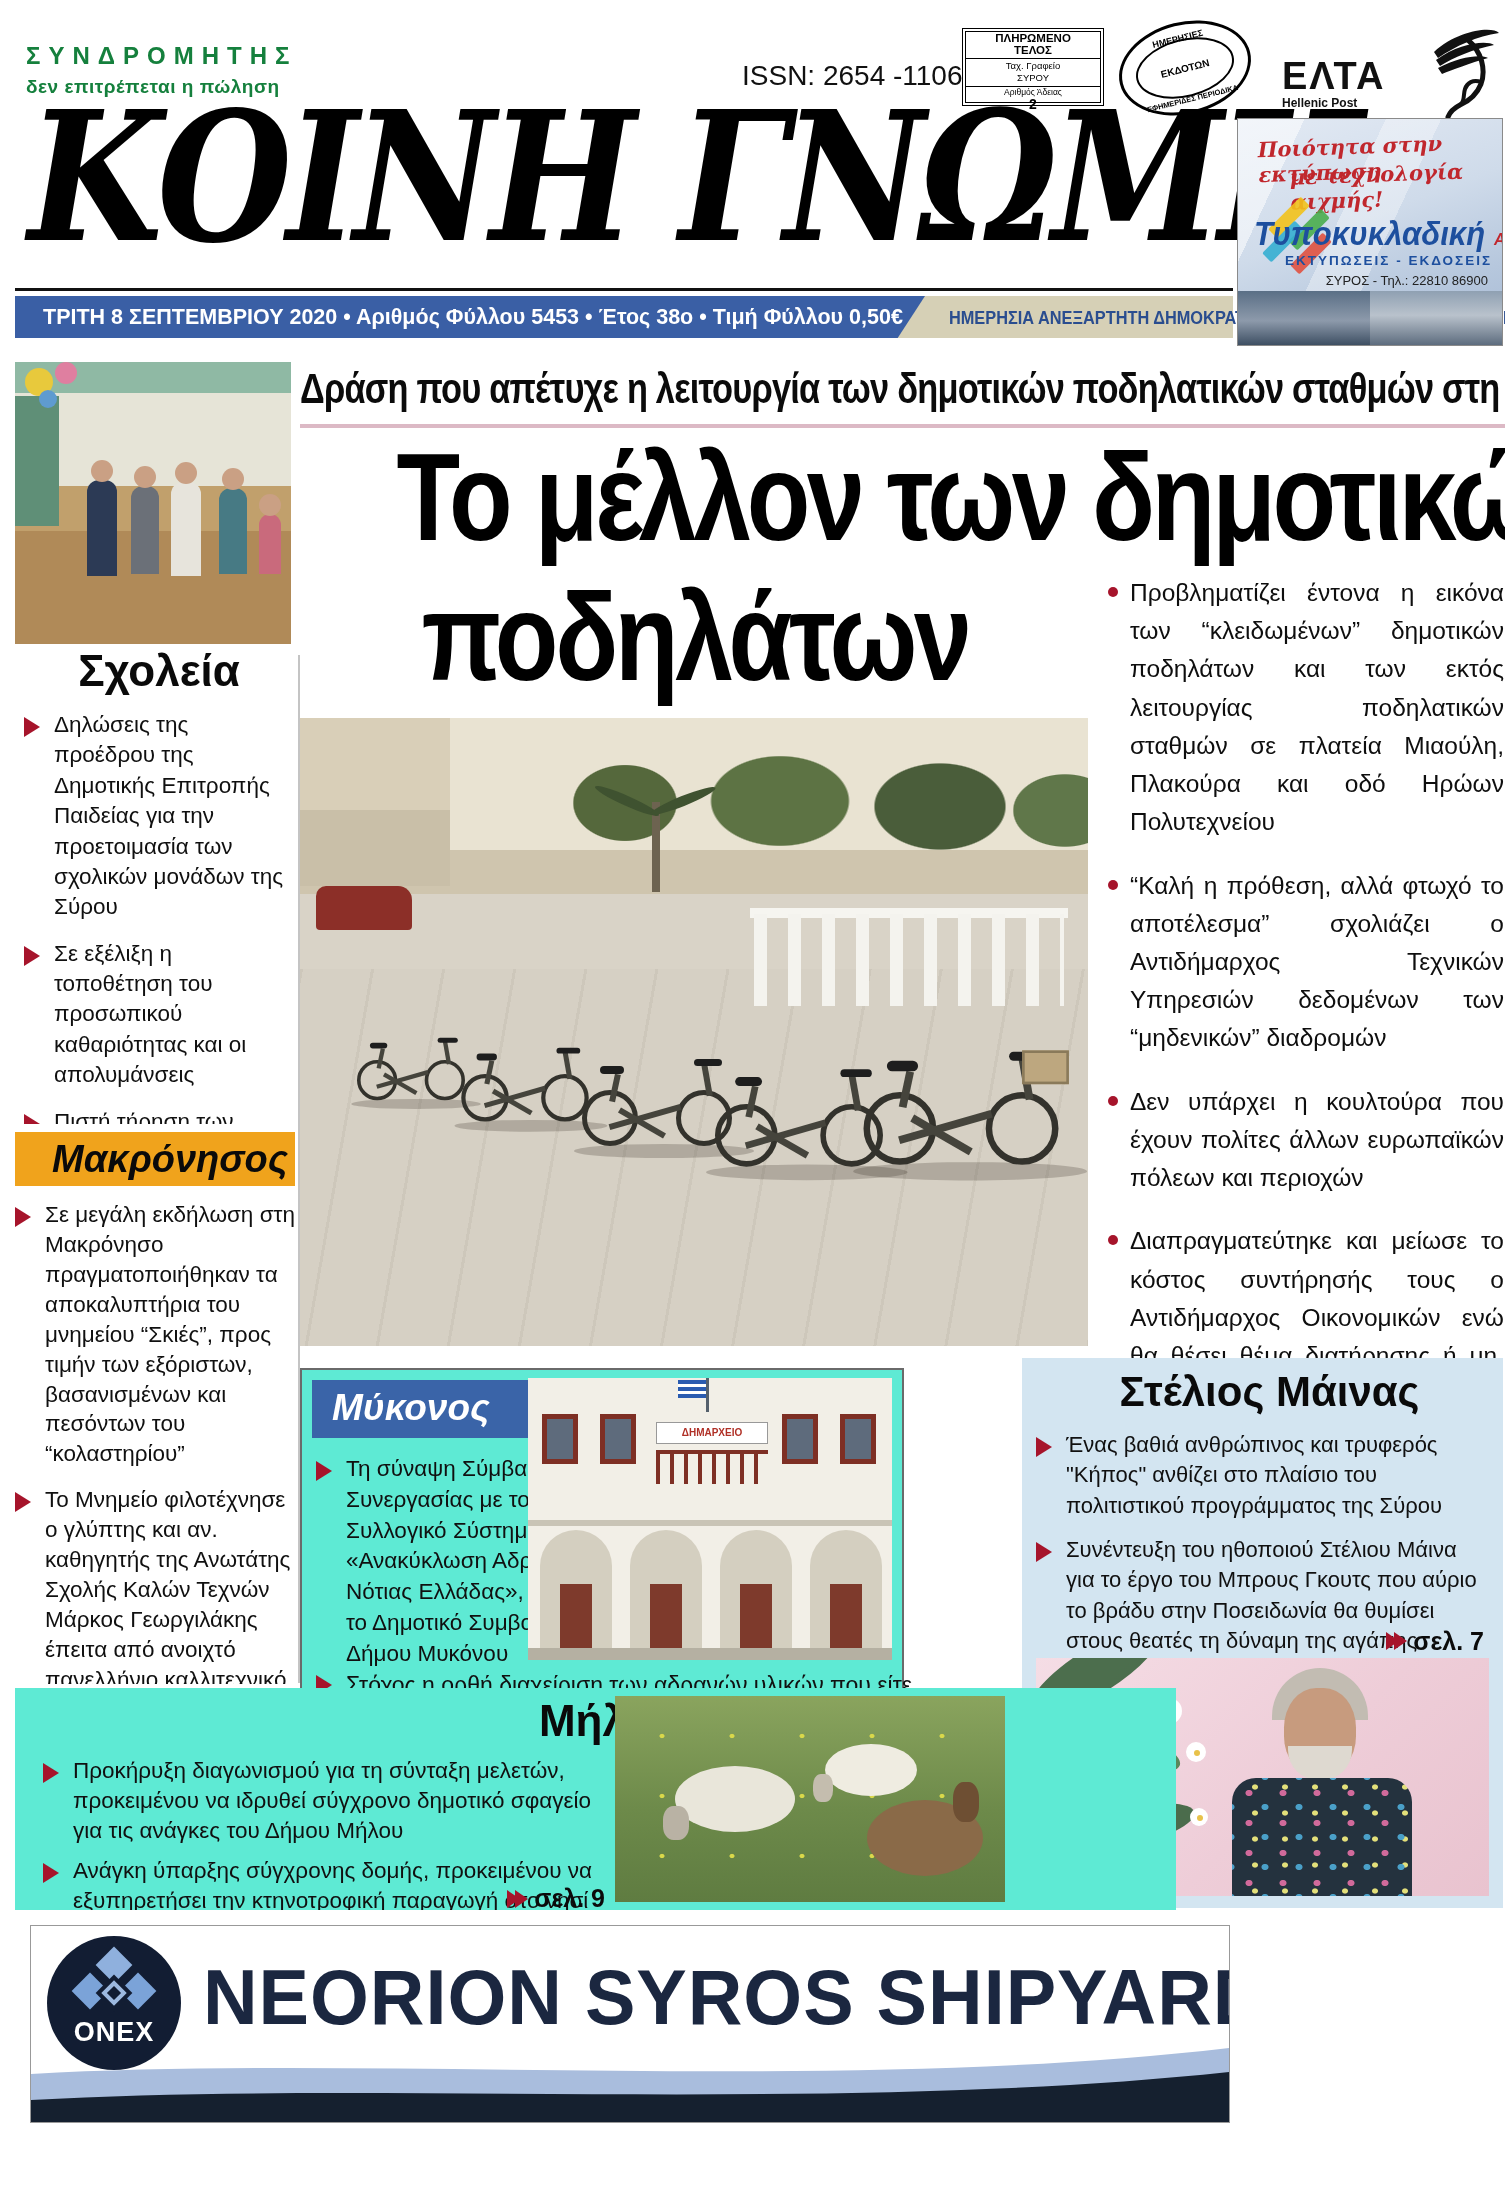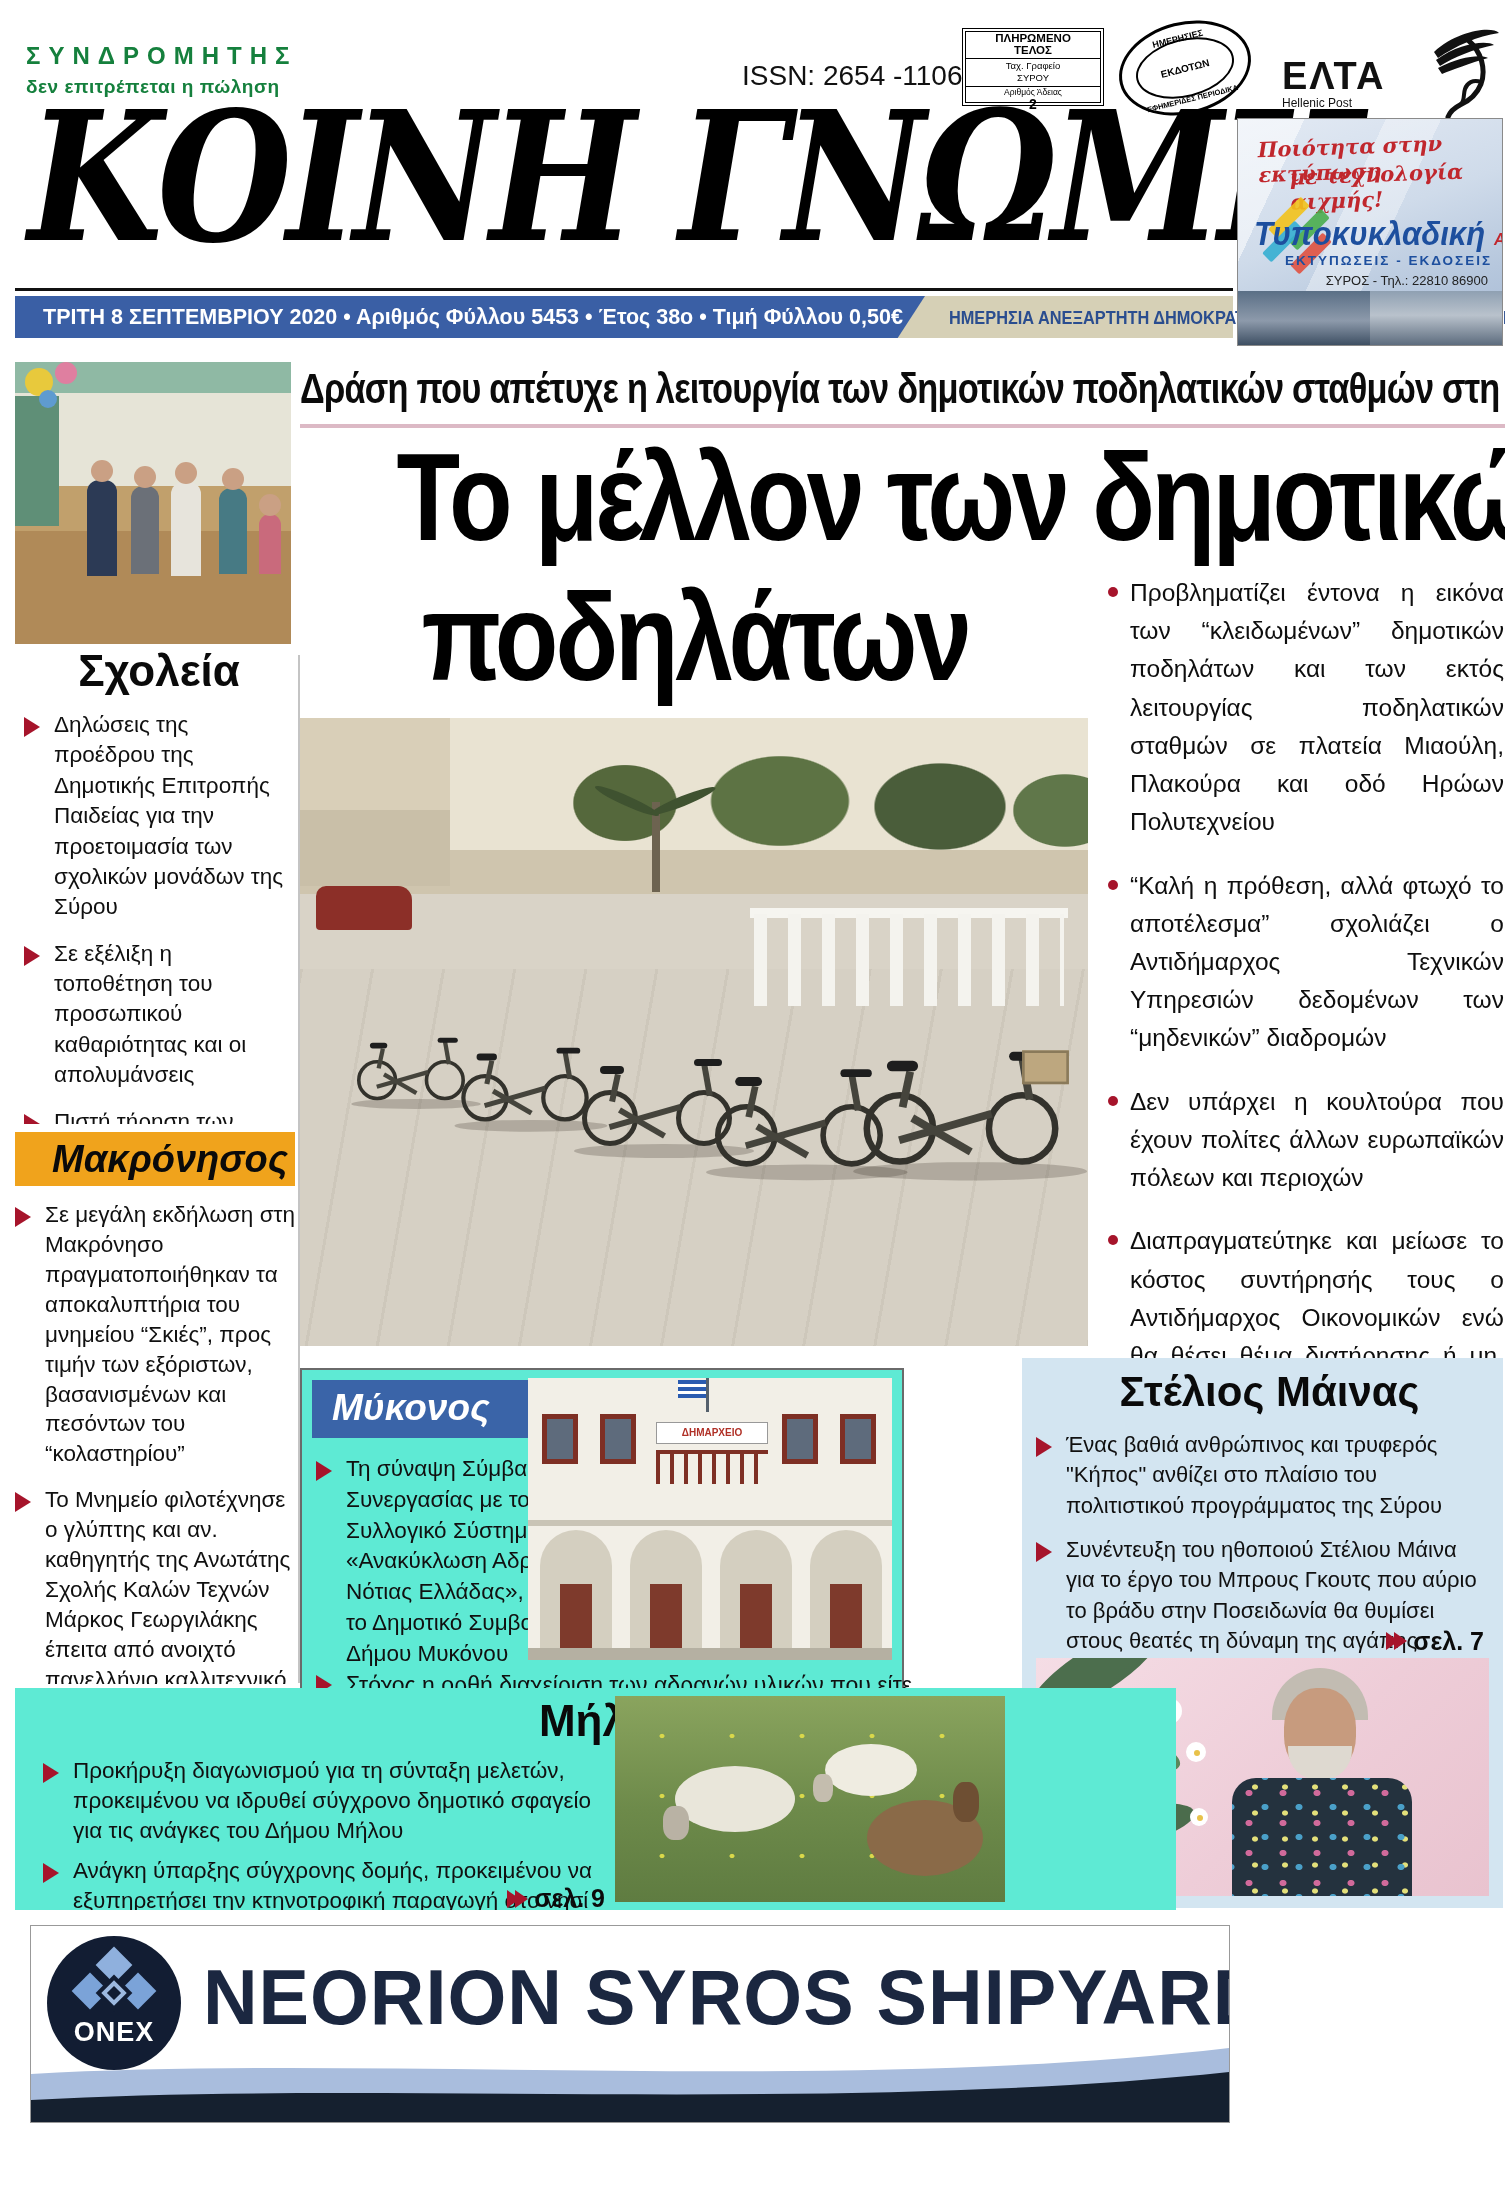--- a/index.html
+++ b/index.html
@@ -25,21 +25,21 @@
           font-weight:bold; color:#000; }
   .seal .inner { position:absolute; left:14px; top:14px; right:14px; bottom:14px;
                  border:2px solid #000; border-radius:50%; }
   .seal .t { position:absolute; top:8px; width:100%; text-align:center; font-size:9px; }
   .seal .c { position:absolute; top:38px; width:100%; text-align:center; font-size:10px; }
   .seal .b { position:absolute; bottom:7px; width:100%; text-align:center; font-size:7.5px; }
 
   .elta { position:absolute; left:1282px; top:26px; width:220px; height:92px; }
   .elta .txt { position:absolute; left:0; bottom:8px; }
   .elta .name { font-size:38px; font-weight:bold; letter-spacing:2px; color:#111; }
-  .elta .tag { font-size:12px; font-weight:normal; color:#111; margin-top:-2px; }
+  .elta .tag { font-size:12px; font-weight:bold; color:#111; margin-top:-2px; }
   .elta svg { position:absolute; right:0; top:0; }
 
   
   .masthead { position:absolute; left:28px; top:84px; width:1205px; height:200px;
               font-family:"DejaVu Serif","Liberation Serif",serif; font-style:italic; font-weight:bold;
               font-size:172px; line-height:196px; color:#000; letter-spacing:-6px; white-space:nowrap;
               transform:scale(.9,1.04); transform-origin:left bottom; }
   .mast-rule { position:absolute; left:15px; top:288px; width:1218px; height:3px; background:#111; }
 
   

